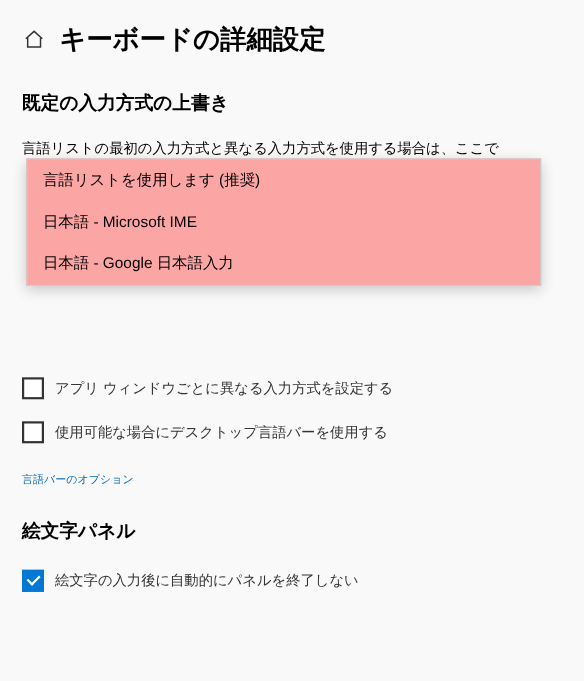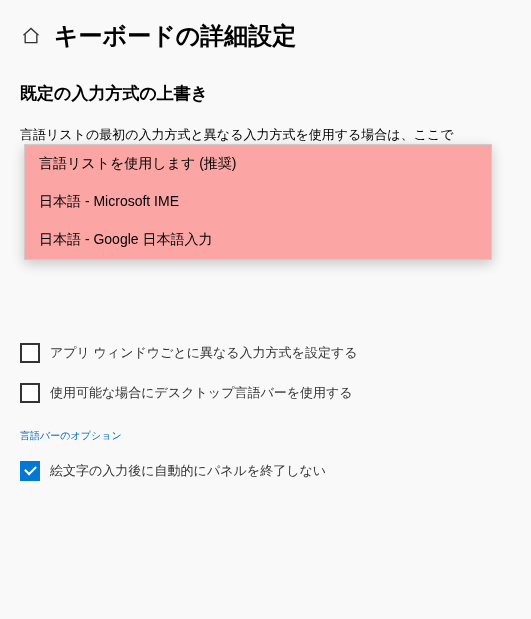--- a/index.html
+++ b/index.html
@@ -151,17 +151,18 @@
 
   <div class="checkbox-row" style="margin-bottom:26px">
     <span class="checkbox"></span>
     <span class="checkbox-label">使用可能な場合にデスクトップ言語バーを使用する</span>
   </div>
 
   <a class="link">言語バーのオプション</a>
 </div>
 
 <div>
+  <div class="panel-heading">絵文字パネル</div>
   <div class="checkbox-row">
     <span class="checkbox checked"></span>
     <span class="checkbox-label">絵文字の入力後に自動的にパネルを終了しない</span>
   </div>
 </div>
 
 </body></html>

